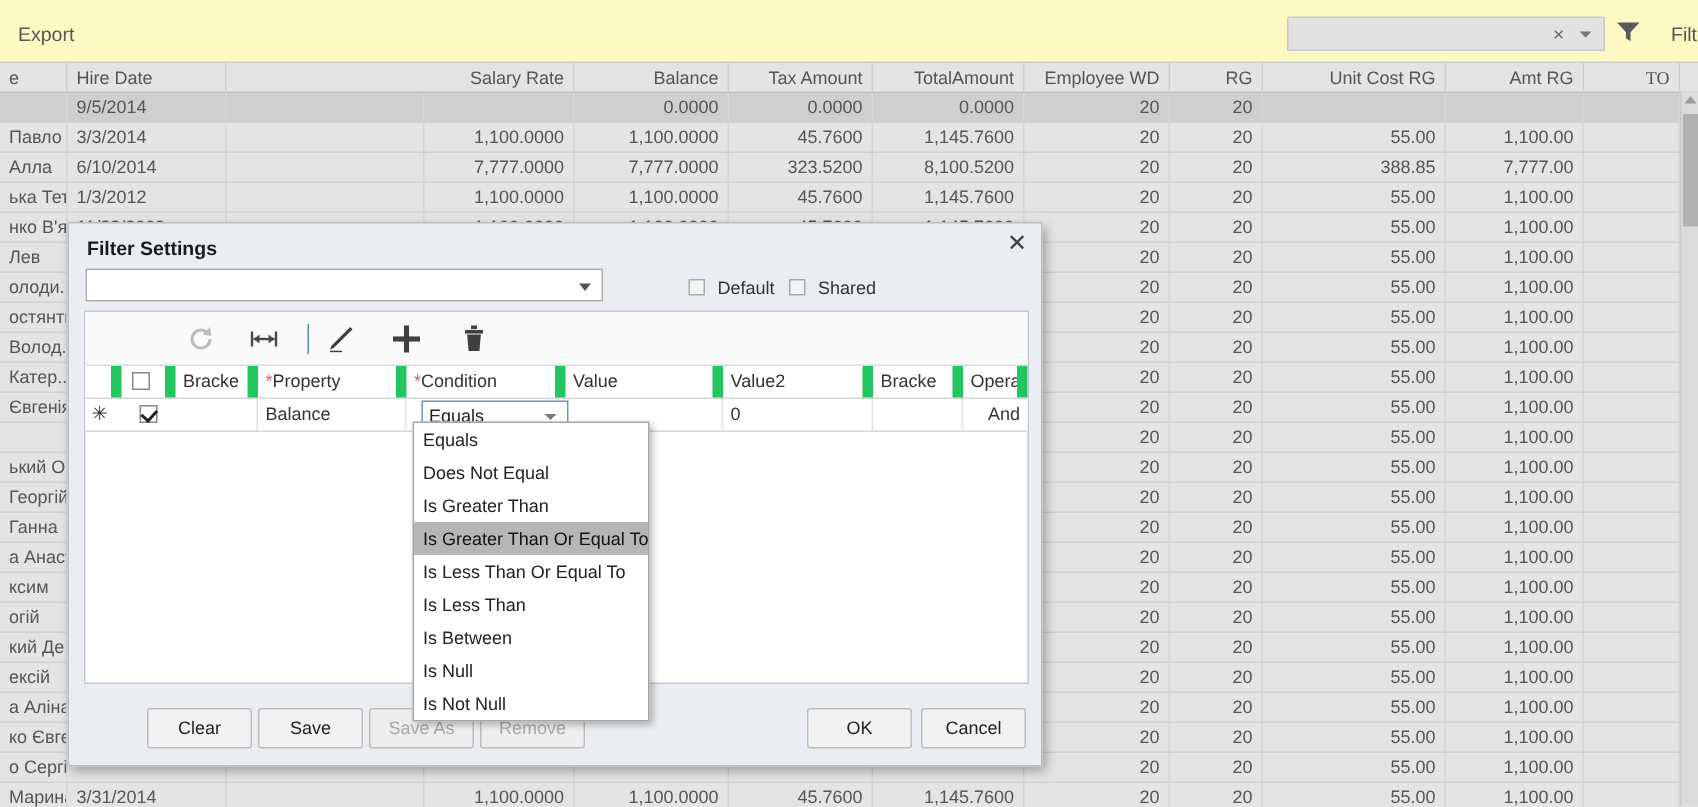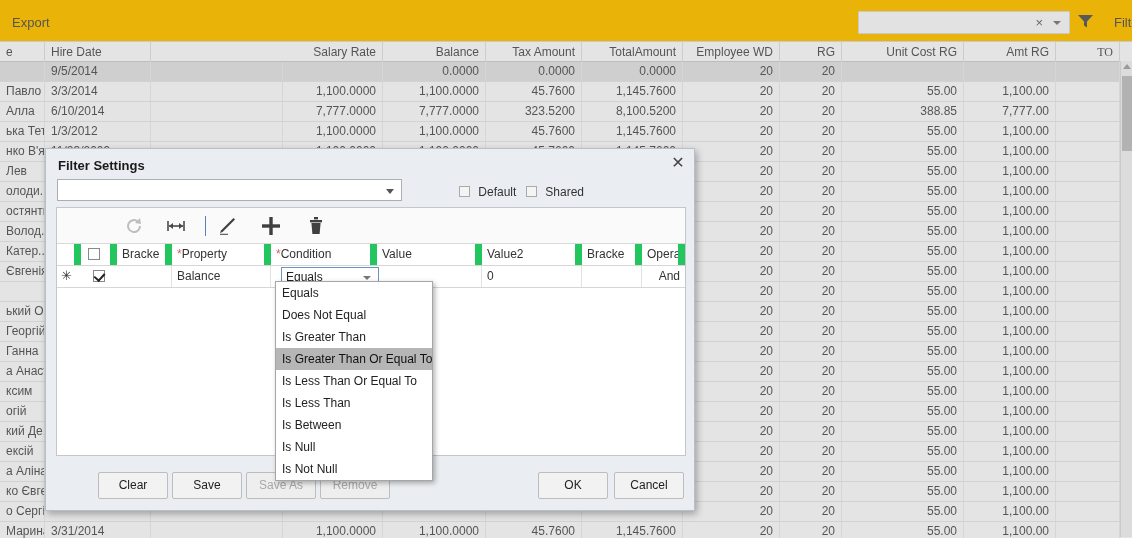--- a/index.html
+++ b/index.html
@@ -11,21 +11,21 @@
     font-size: 12px;
     color: #444;
     background: #dedede;
   }
 
   
   #app { position: relative; width: 1132px; height: 538px; background:#dedede; }
 
   .toolbar {
     position: absolute; left:0; top:0; width:1132px; height:41px;
-    background:#eab308;
+    background:#fef9c3;
   }
   .toolbar .export-btn {
     position:absolute; left:6px; top:13px;
     font-size:13px; color:#555;
     padding:2px 6px;
     cursor:pointer;
   }
   .searchbox {
     position:absolute; left:858px; top:11px; width:212px; height:23px;
     background:#e2e2e2; border:1px solid #c8c8c8; border-radius:1px;

